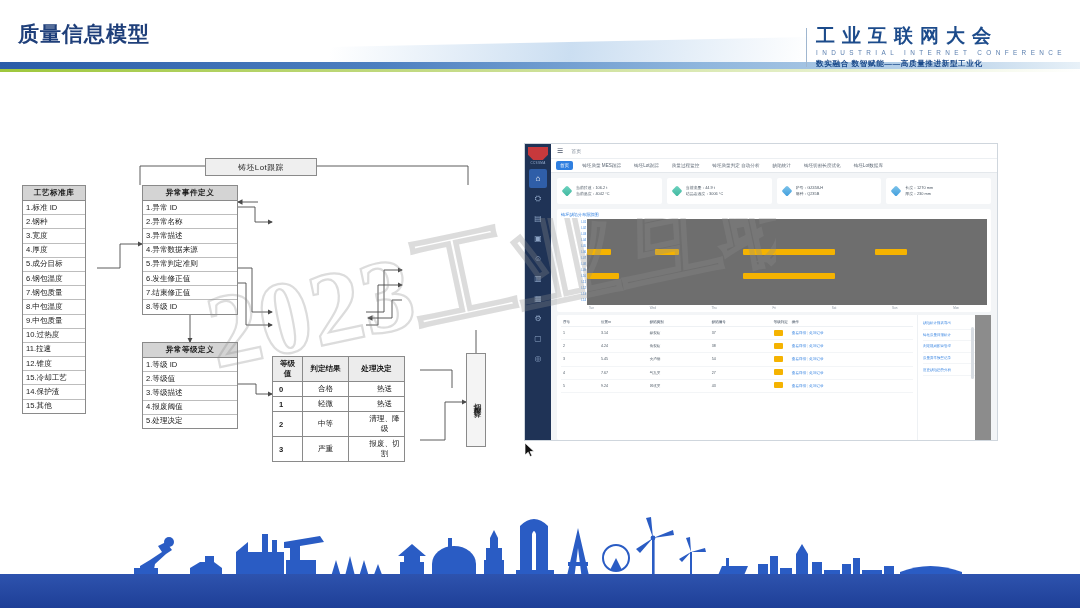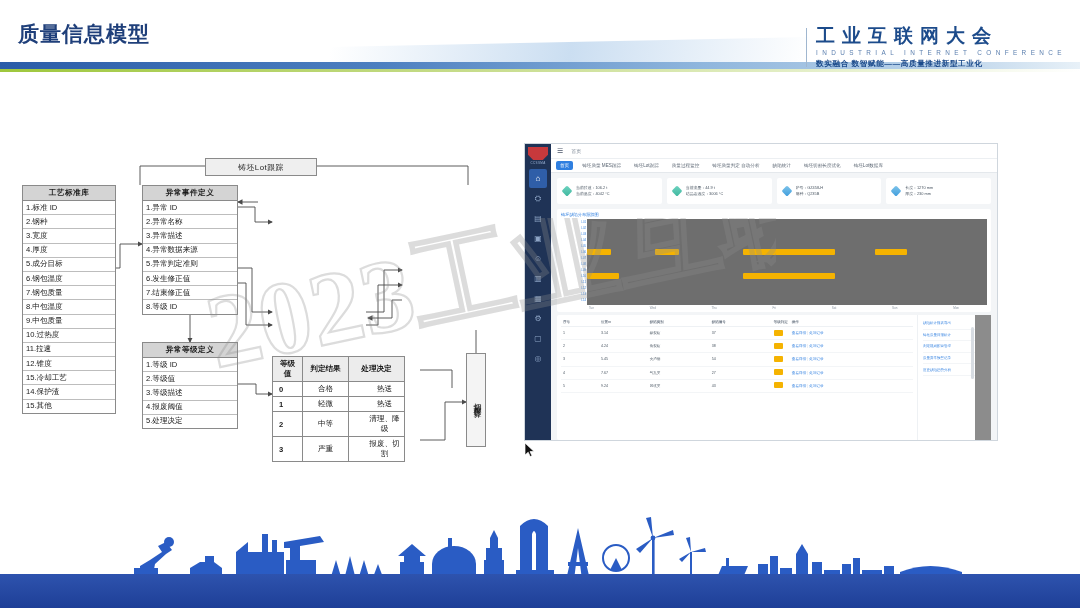--- a/index.html
+++ b/index.html
@@ -72,21 +72,21 @@
   }
   .er-row {
     border-bottom: 1px solid #bdbdbd;
     padding: 1.6px 3px;
     white-space: nowrap;
     overflow: hidden;
   }
   .er-row:last-child { border-bottom: none; }
   .er-row.two-line { white-space: normal; line-height: 1.15; }
 
-  #box-standard { left: 22px; top: 45px; width: 94px; }
+  #box-standard { left: 22px; top: 45px; width: 64px; }
   #box-evdef    { left: 142px; top: 45px; width: 96px; }
   #box-event    { left: 272px; top: 45px; width: 94px; }
   #box-billet   { left: 402px; top: 45px; width: 96px; }
   #box-level    { left: 142px; top: 202px; width: 96px; }
 
   #banner-track {
     position: absolute; left: 205px; top: 18px; width: 112px;
     border: 1px solid #8a8a8a; background: #efefef;
     text-align: center; font-size: 7.8px; padding: 2.5px 0; color: #1a1a1a;
     letter-spacing: .5px;

